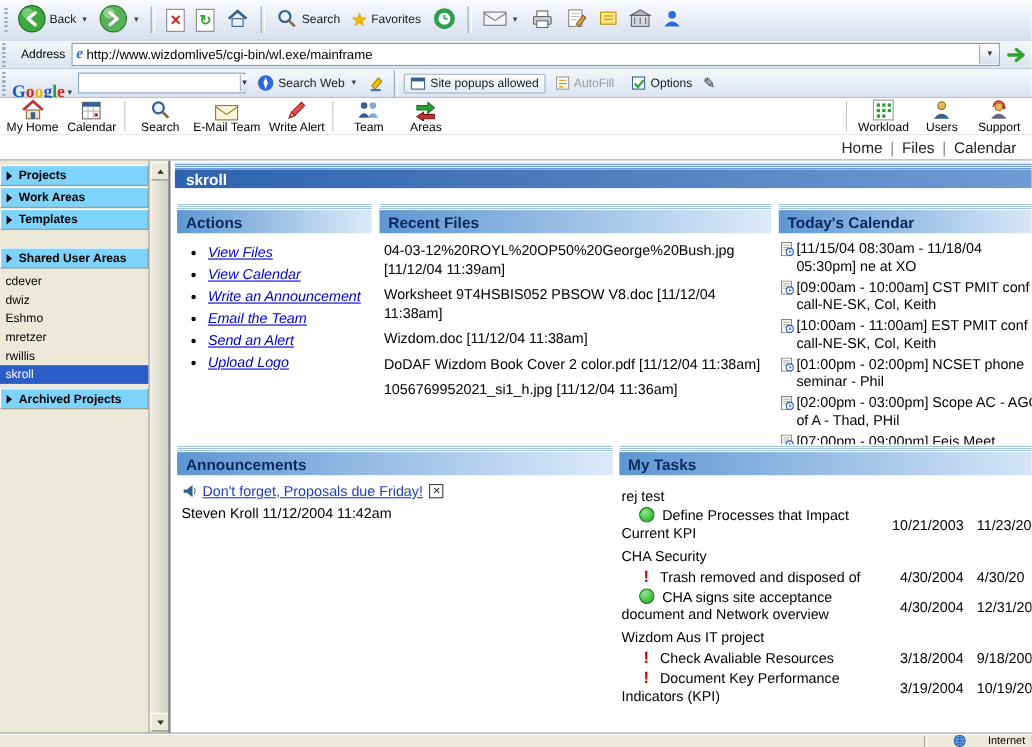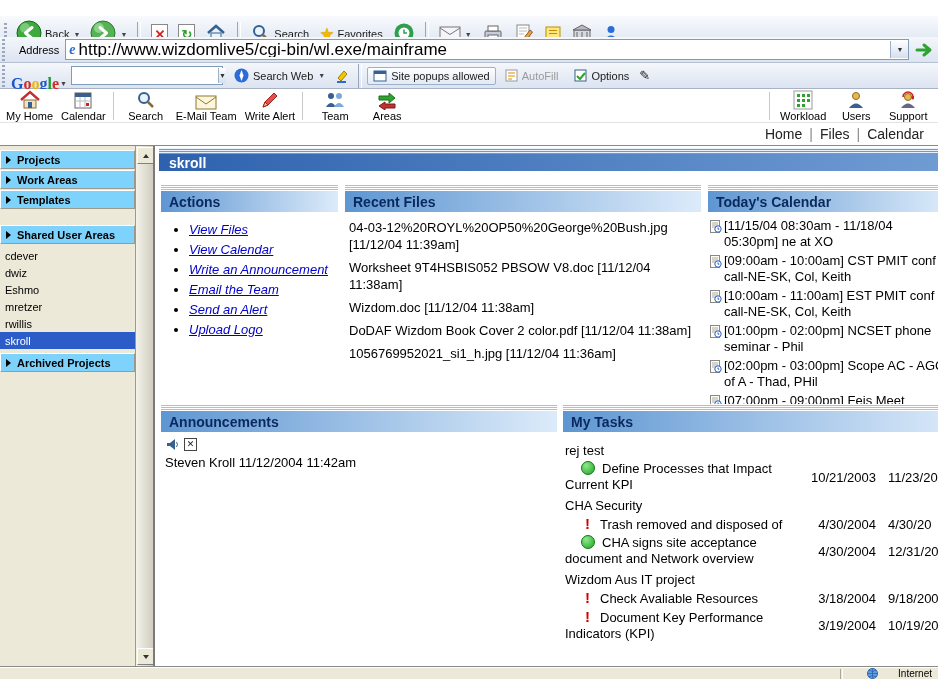--- a/index.html
+++ b/index.html
@@ -1,21 +1,21 @@
 <!DOCTYPE html>
 <html><head>
 <meta charset="utf-8">
 <style>
   html,body{margin:0;padding:0;}
   body{width:938px;height:679px;overflow:hidden;position:relative;background:#fff;
        font-family:"Liberation Sans",sans-serif;font-size:13px;color:#000;}
   .row{position:absolute;left:0;right:0;}
 
   
-  .ie-toolbar{top:16px;height:36px;background:linear-gradient(#F8FAFD,#D7E0EF);border-bottom:1px solid #B4BFD4;
+  .ie-toolbar{top:0;height:36px;background:linear-gradient(#F8FAFD,#D7E0EF);border-bottom:1px solid #B4BFD4;
               display:flex;align-items:center;padding-left:2px;}
   .address-row{top:37px;height:25px;background:linear-gradient(#F4F7FB,#DCE4F1);border-bottom:1px solid #B4BFD4;
               display:flex;align-items:center;}
   .google-row{top:63px;height:25px;background:linear-gradient(#F4F7FB,#DCE4F1);border-bottom:1px solid #A8B2C4;
               display:flex;align-items:center;}
   .app-toolbar{top:89px;height:33px;background:#fff;border-bottom:1px solid #E3E3E3;}
   .nav-row{top:123px;height:22px;background:#fff;border-bottom:1px solid #8A8A8A;
            display:flex;align-items:center;justify-content:flex-end;padding-right:10px;font-size:14px;}
 
   .grip{width:3px;height:22px;margin:0 4px 0 2px;
@@ -27,21 +27,21 @@
        font-weight:bold;}
   .stop-x{color:#D22020;font-size:13px;}
   .refresh-a{color:#2FA32F;font-size:13px;}
   .star{color:#F5B800;font-size:17px;text-shadow:0 0 1px #A07800;}
 
   
   .addr-label{font-size:11px;margin:0 6px 0 10px;color:#000;}
   .addr-field{flex:0 0 auto;width:842px;height:19px;background:#fff;border:1px solid #7F9DB9;display:flex;align-items:center;}
   .ie-e{font-family:"Liberation Serif",serif;font-style:italic;font-weight:bold;color:#2A6CD4;font-size:14px;
         padding:0 3px 0 3px;}
-  .addr-input{flex:1;border:none;outline:none;font-size:17px;font-family:"Liberation Sans",sans-serif;height:15px;padding:0;}
+  .addr-input{flex:1;border:none;outline:none;font-size:12px;font-family:"Liberation Sans",sans-serif;height:15px;padding:0;}
   .addr-drop{width:17px;height:17px;background:linear-gradient(#FDFEFF,#D6DFF0);border-left:1px solid #9FB0C8;
              display:flex;align-items:center;justify-content:center;font-size:7px;color:#333;}
   .go-btn{margin-left:6px;display:flex;align-items:center;}
 
   
   .glogo{font-family:"Liberation Serif",serif;font-weight:bold;font-size:16px;margin:16px 4px 0 2px;display:flex;align-items:center;}
   .gsearch{width:150px;height:17px;background:#fff;border:1px solid #7F9DB9;display:flex;align-items:center;}
   .gsearch input{flex:1;border:none;outline:none;height:13px;font-size:11px;}
   .gbtn{display:flex;align-items:center;gap:4px;font-size:11px;padding:2px 5px;color:#1A1A1A;}
   .gbtn.outlined{border:1px solid #9FB0C8;background:linear-gradient(#FDFEFF,#E2EAF5);border-radius:2px;}
@@ -558,20 +558,21 @@
       <div class="panel-stripes"></div>
       <div class="panel-band">
           <span>Announcements</span>
         </div>
       <div class="panel-body">
         <div class="ann-row">
           <svg width="13" height="13" viewBox="0 0 13 13">
             <path d="M2 5 h3 l5 -4 v11 l-5 -4 h-3 Z" fill="#35608F"></path>
             <path d="M11.5 4 a4 4 0 0 1 0 5" stroke="#35608F" fill="none"></path>
           </svg>
+          <a class="ann-link" href="#">Don't forget, Proposals due Friday!</a>
           <div class="ann-close">✕</div>
         </div>
         <div class="ann-byline">Steven Kroll 11/12/2004 11:42am</div>
       </div>
     </div>
 
     <div class="panel tasks-panel">
       <div class="panel-stripes"></div>
       <div class="panel-band">
           <span>My Tasks</span>

